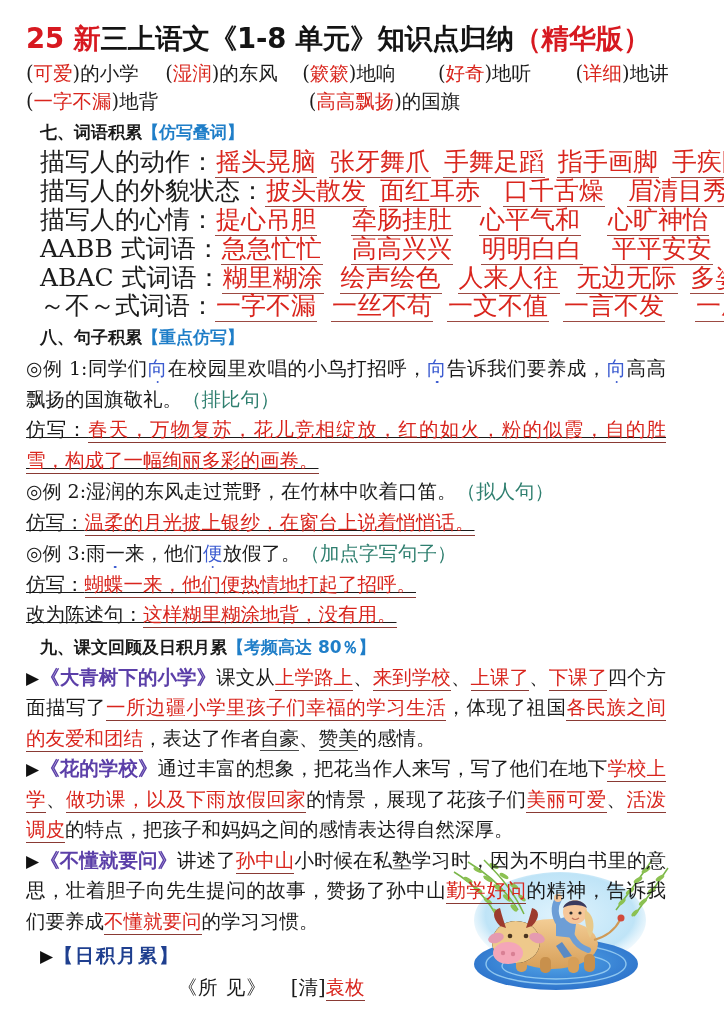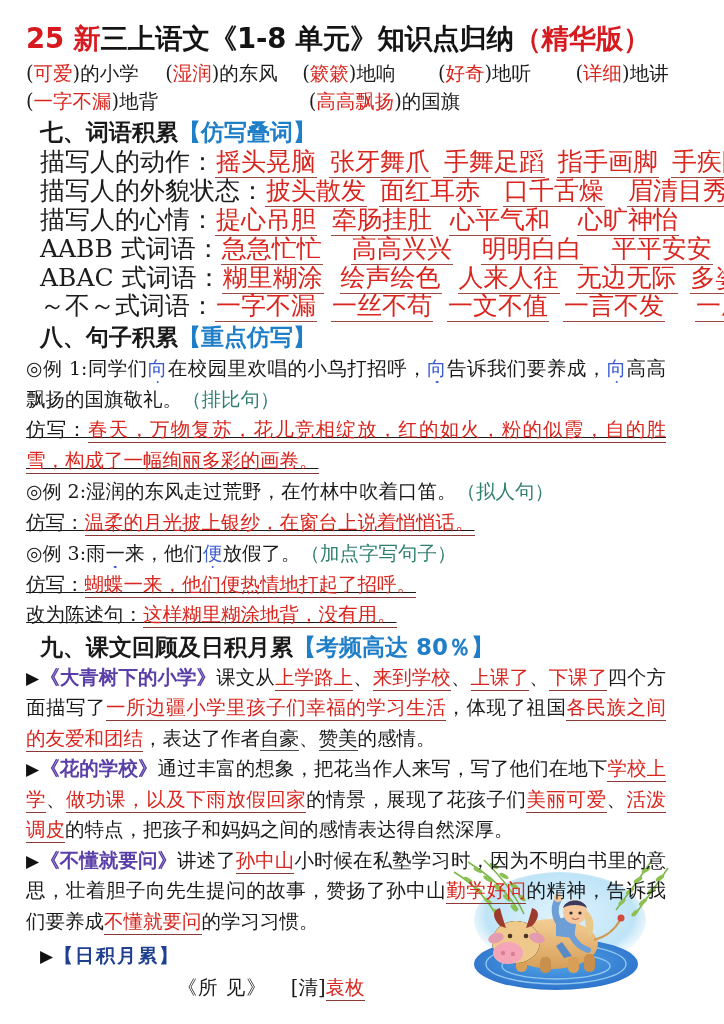--- a/index.html
+++ b/index.html
@@ -91,21 +91,21 @@
     width: 2.6px;
     height: 2.6px;
     border-radius: 50%;
     background: #3b5bd0;
   }
 
   
   .sec-head {
     font-family: "DejaVu Sans", "Liberation Sans", sans-serif;
     font-weight: bold;
-    font-size: 23px;
+    font-size: 17px;
     line-height: 29px;
     margin: 2px 0 1px 14px;
     white-space: nowrap;
   }
   .sec-head .brk { color: #1f7ec8; }
 
   
   .vocab-row {
     font-size: 25px;
     line-height: 28.8px;
@@ -318,21 +318,21 @@
       <span>七、词语积累</span><span class="brk">【仿写叠词】</span>
     </div>
 
     <div class="vocab-row">
       <span class="lbl">描写人的动作：</span><span class="it">摇头晃脑</span><span class="it">张牙舞爪</span><span class="it">手舞足蹈</span><span class="it">指手画脚</span><span class="it">手疾眼快</span>
     </div>
     <div class="vocab-row">
       <span class="lbl">描写人的外貌状态：</span><span class="it">披头散发</span><span class="it" style="margin-right:22px">面红耳赤</span><span class="it" style="margin-right:22px">口千舌燥</span><span class="it">眉清目秀</span>
     </div>
     <div class="vocab-row">
-      <span class="lbl">描写人的心情：</span><span class="it" style="margin-right:14px">提心吊胆</span><span class="it" style="margin-right:16px">牵肠挂肚</span><span class="it" style="margin-right:26px">心平气和</span><span class="it">心旷神怡</span>
+      <span class="lbl">描写人的心情：</span><span class="it" style="margin-right:34px">提心吊胆</span><span class="it" style="margin-right:26px">牵肠挂肚</span><span class="it" style="margin-right:26px">心平气和</span><span class="it">心旷神怡</span>
     </div>
     <div class="vocab-row">
       <span class="lbl">AABB 式词语：</span><span class="it" style="margin-right:28px">急急忙忙</span><span class="it" style="margin-right:28px">高高兴兴</span><span class="it" style="margin-right:28px">明明白白</span><span class="it">平平安安</span>
     </div>
     <div class="vocab-row">
       <span class="lbl">ABAC 式词语：</span><span class="it" style="margin-right:16px">糊里糊涂</span><span class="it" style="margin-right:16px">绘声绘色</span><span class="it" style="margin-right:16px">人来人往</span><span class="it" style="margin-right:12px">无边无际</span><span class="it">多姿多彩</span>
     </div>
     <div class="vocab-row">
       <span class="lbl">～不～式词语：</span><span class="it" style="margin-right:14px">一字不漏</span><span class="it" style="margin-right:14px">一丝不苟</span><span class="it" style="margin-right:14px">一文不值</span><span class="it" style="margin-right:30px">一言不发</span><span class="it">一成不变</span>
     </div>

